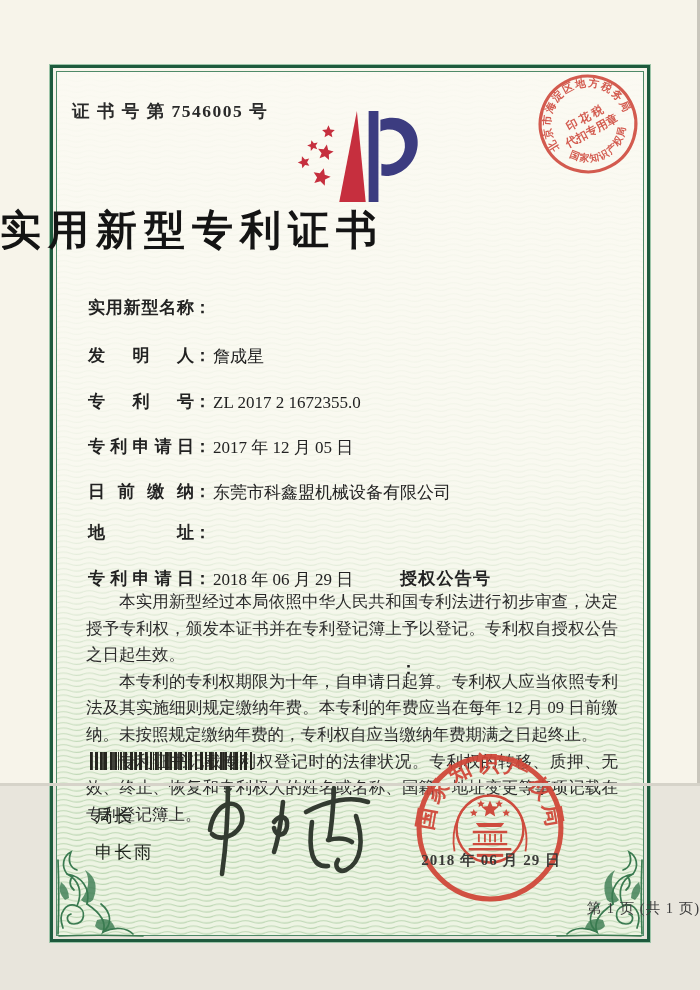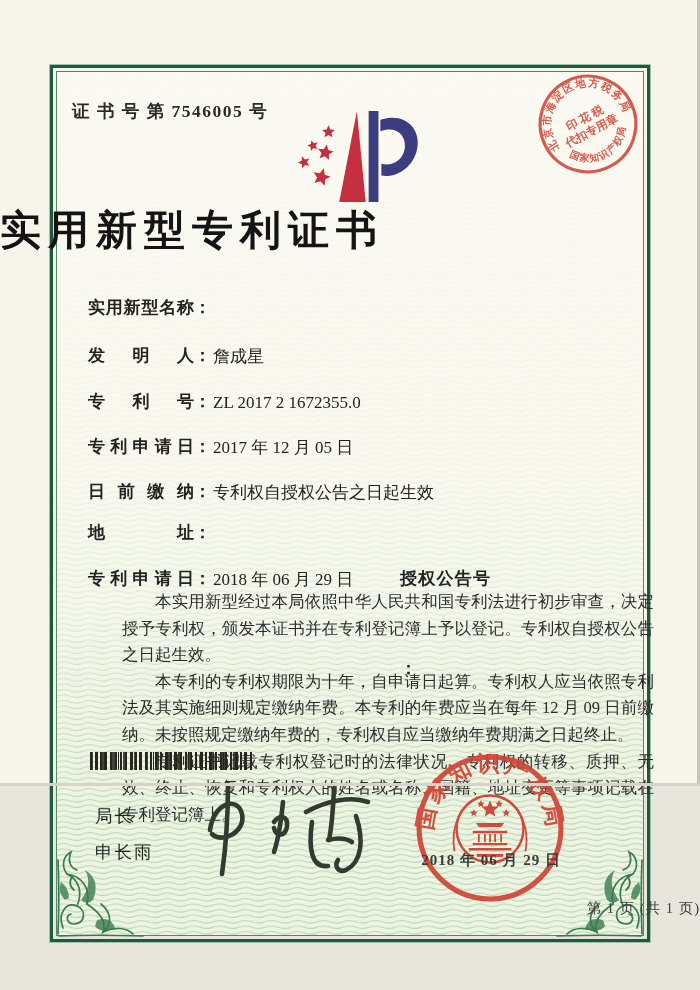--- a/index.html
+++ b/index.html
@@ -58,21 +58,21 @@
   }
   .fcolon{flex:0 0 auto;font-weight:600;margin-right:2px;}
   .fvalue{flex:1 1 auto;line-height:1.55;}
   .fgroup{display:flex;align-items:flex-start;}
   .row-grant{left:0;}
   .grant-b{position:absolute;left:312px;top:0;display:flex;flex-direction:column;}
   .grant-b .flabel{width:90px;flex-basis:90px;}
 
   .body-text{
     position:absolute;left:86px;top:589px;width:532px;
-    font-size:16.5px;line-height:26.6px;color:#2c2c2c;text-align:justify;margin-left:36px;
+    font-size:16.5px;line-height:26.6px;color:#2c2c2c;text-align:justify;
   }
   .body-text p{margin:0;text-indent:2em;}
 
   .barcode{
     position:absolute;left:90px;top:752px;width:164px;height:18px;
     background-image:
       repeating-linear-gradient(90deg,#26261f 0 2px,transparent 2px 5px),
       repeating-linear-gradient(90deg,#26261f 0 1px,transparent 1px 7px),
       repeating-linear-gradient(90deg,rgba(38,38,31,.85) 0 3px,transparent 3px 11px);
   }
@@ -194,21 +194,21 @@
       <span class="fvalue">ZL 2017 2 1672355.0</span>
     </div>
     <div class="frow" style="top:435px">
       <span class="flabel">专利申请日</span>
         <span class="fcolon">：</span>
       <span class="fvalue">2017 年 12 月 05 日</span>
     </div>
     <div class="frow" style="top:480px">
       <span class="flabel">日前缴纳</span>
         <span class="fcolon">：</span>
-      <span class="fvalue">专利权自授权公告之日起生效</span>
+      <span class="fvalue">东莞市科鑫盟机械设备有限公司</span>
     </div>
     <div class="frow" style="top:521px">
       <span class="flabel">地址</span>
         <span class="fcolon">：</span>
     </div>
     <div class="frow row-grant" style="top:567px">
       <div class="fgroup">
         <span class="flabel">专利申请日</span>
           <span class="fcolon">：</span>
         <span class="fvalue">2018 年 06 月 29 日</span>

